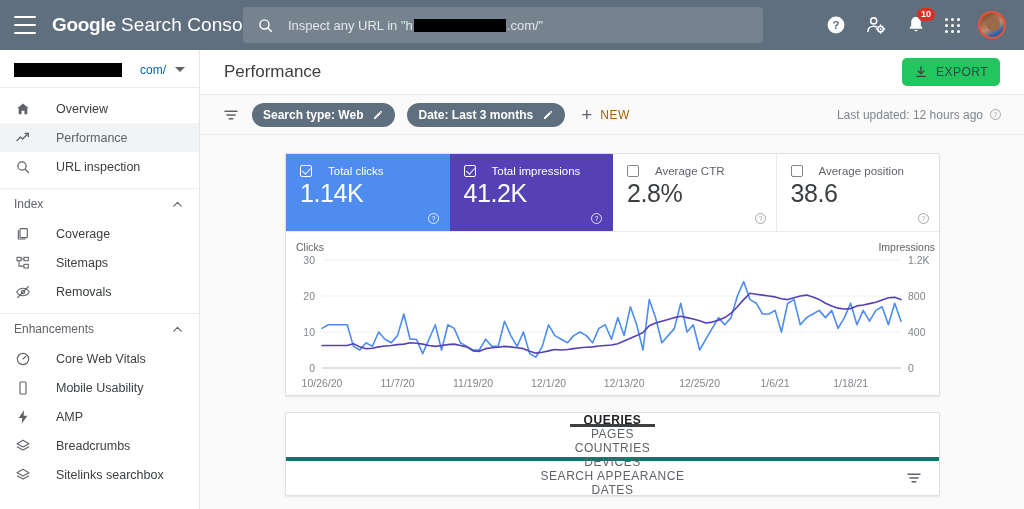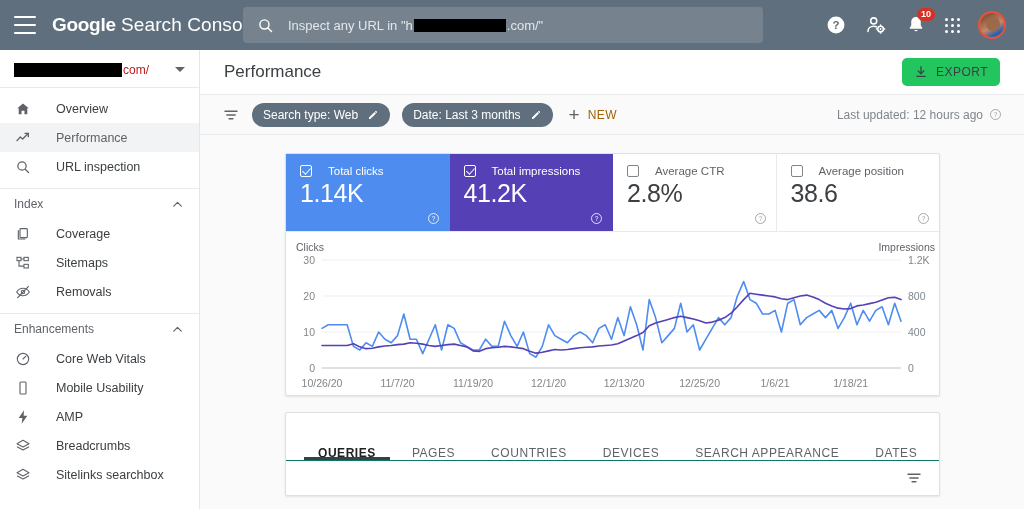--- a/index.html
+++ b/index.html
@@ -62,21 +62,21 @@
   .body { display: flex; height: 459px; width:1024px; }
 
   
   .sidebar { width: 200px; flex:none; background:#fff; border-right:1px solid #e4e6e8; height:459px; overflow:hidden; }
   .propsel {
     height: 36px; display:flex; align-items:center;
     padding: 0 14px; border-bottom:1px solid #e8eaed;
     cursor:pointer; margin-top: 2px;
   }
   .prop-redact { background:#000; height:14px; width:108px; display:inline-block; }
-  .prop-tail { font-size:12px; color:#b91c1c; margin-left:1px; }
+  .prop-tail { font-size:12px; color:#0369a1; margin-left:18px; }
   .caret { margin-left:auto; width:0;height:0;border-left:5px solid transparent;border-right:5px solid transparent;border-top:5px solid #5f6368; }
 
   .navsec { padding-top: 6px; }
   .navitem {
     display:flex; align-items:center; height: 29px;
     padding: 0 14px; cursor:pointer; gap:25px;
     font-size: 12.5px; color:#3c4043;
   }
   .navitem.active { background:#f1f3f4; color:#5f6368; }
   .navitem .ico { width:17px; height:17px; flex:none; display:flex; align-items:center; justify-content:center; }
@@ -103,21 +103,21 @@
   .filterbar {
     height: 40px; display:flex; align-items:center;
     padding: 0 22px; gap: 12px; background:#fafafa;
     border-bottom:1px solid #ececec;
   }
   .filtico { width:18px;height:18px;flex:none;cursor:pointer; }
   .chip {
     display:flex; align-items:center; gap:9px;
     background:#5f6f7e; color:#fff;
     font-size: 12px; border-radius: 14px;
-    padding: 5px 11px; cursor:pointer; white-space:nowrap;
+    padding: 5px 11px; cursor:pointer; white-space:nowrap;font-weight:bold;
   }
   .pencil{ width:12px;height:12px;flex:none; }
   .newbtn { display:flex; align-items:center; gap:8px; cursor:pointer; margin-left:4px; }
   .plus { font-size:19px; color:#5f6368; line-height:14px; font-weight:300; }
   .newtxt { font-size:12px; color:#a16207; letter-spacing:.5px; }
   .lastupd { margin-left:auto; display:flex; align-items:center; gap:6px; font-size:12px; color:#80868b; }
 
   .content { padding: 18px 0 0 0; background:#fafafa; height: 374px; position:relative; }
 
   .card {
@@ -147,21 +147,21 @@
   .mvalue { font-size: 25px; font-weight:400; color:#3c4043; margin-top: 2px; letter-spacing:-.4px; }
   .metric.sel-clicks .mvalue,.metric.sel-impr .mvalue{ color:#fff; }
   .qmark { position:absolute; right:9px; bottom:6px; width:13px;height:13px; cursor:pointer; }
 
   
   .chartbox { height: 163px; position:relative; padding: 10px 0 0 0; }
   .chart-svg { display:block; }
 
   
   .tabcard { margin-top: 16px; }
-  .tabs { display:flex; height: 48px; align-items:flex-end; padding: 0 14px; border-bottom:1px solid #0f766e; }
+  .tabs { display:flex; height: 48px; align-items:center; padding: 0 14px; border-bottom:4px solid #0f766e;flex-direction:column; }
   .tab {
     display:flex; align-items:center; padding: 0 18px;
     font-size: 12px; letter-spacing:.55px; color:#5f6368;
     cursor:pointer; position:relative; white-space:nowrap;
   }
   .tab.active { color:#202124; font-weight:700; }
   .tab.active::after{
     content:""; position:absolute; left:4px; right:4px; bottom:0; height:3px; background:#3c4043;
   }
   .tablebar { height: 34px; display:flex; align-items:center; justify-content:flex-end; padding-right:16px; }

